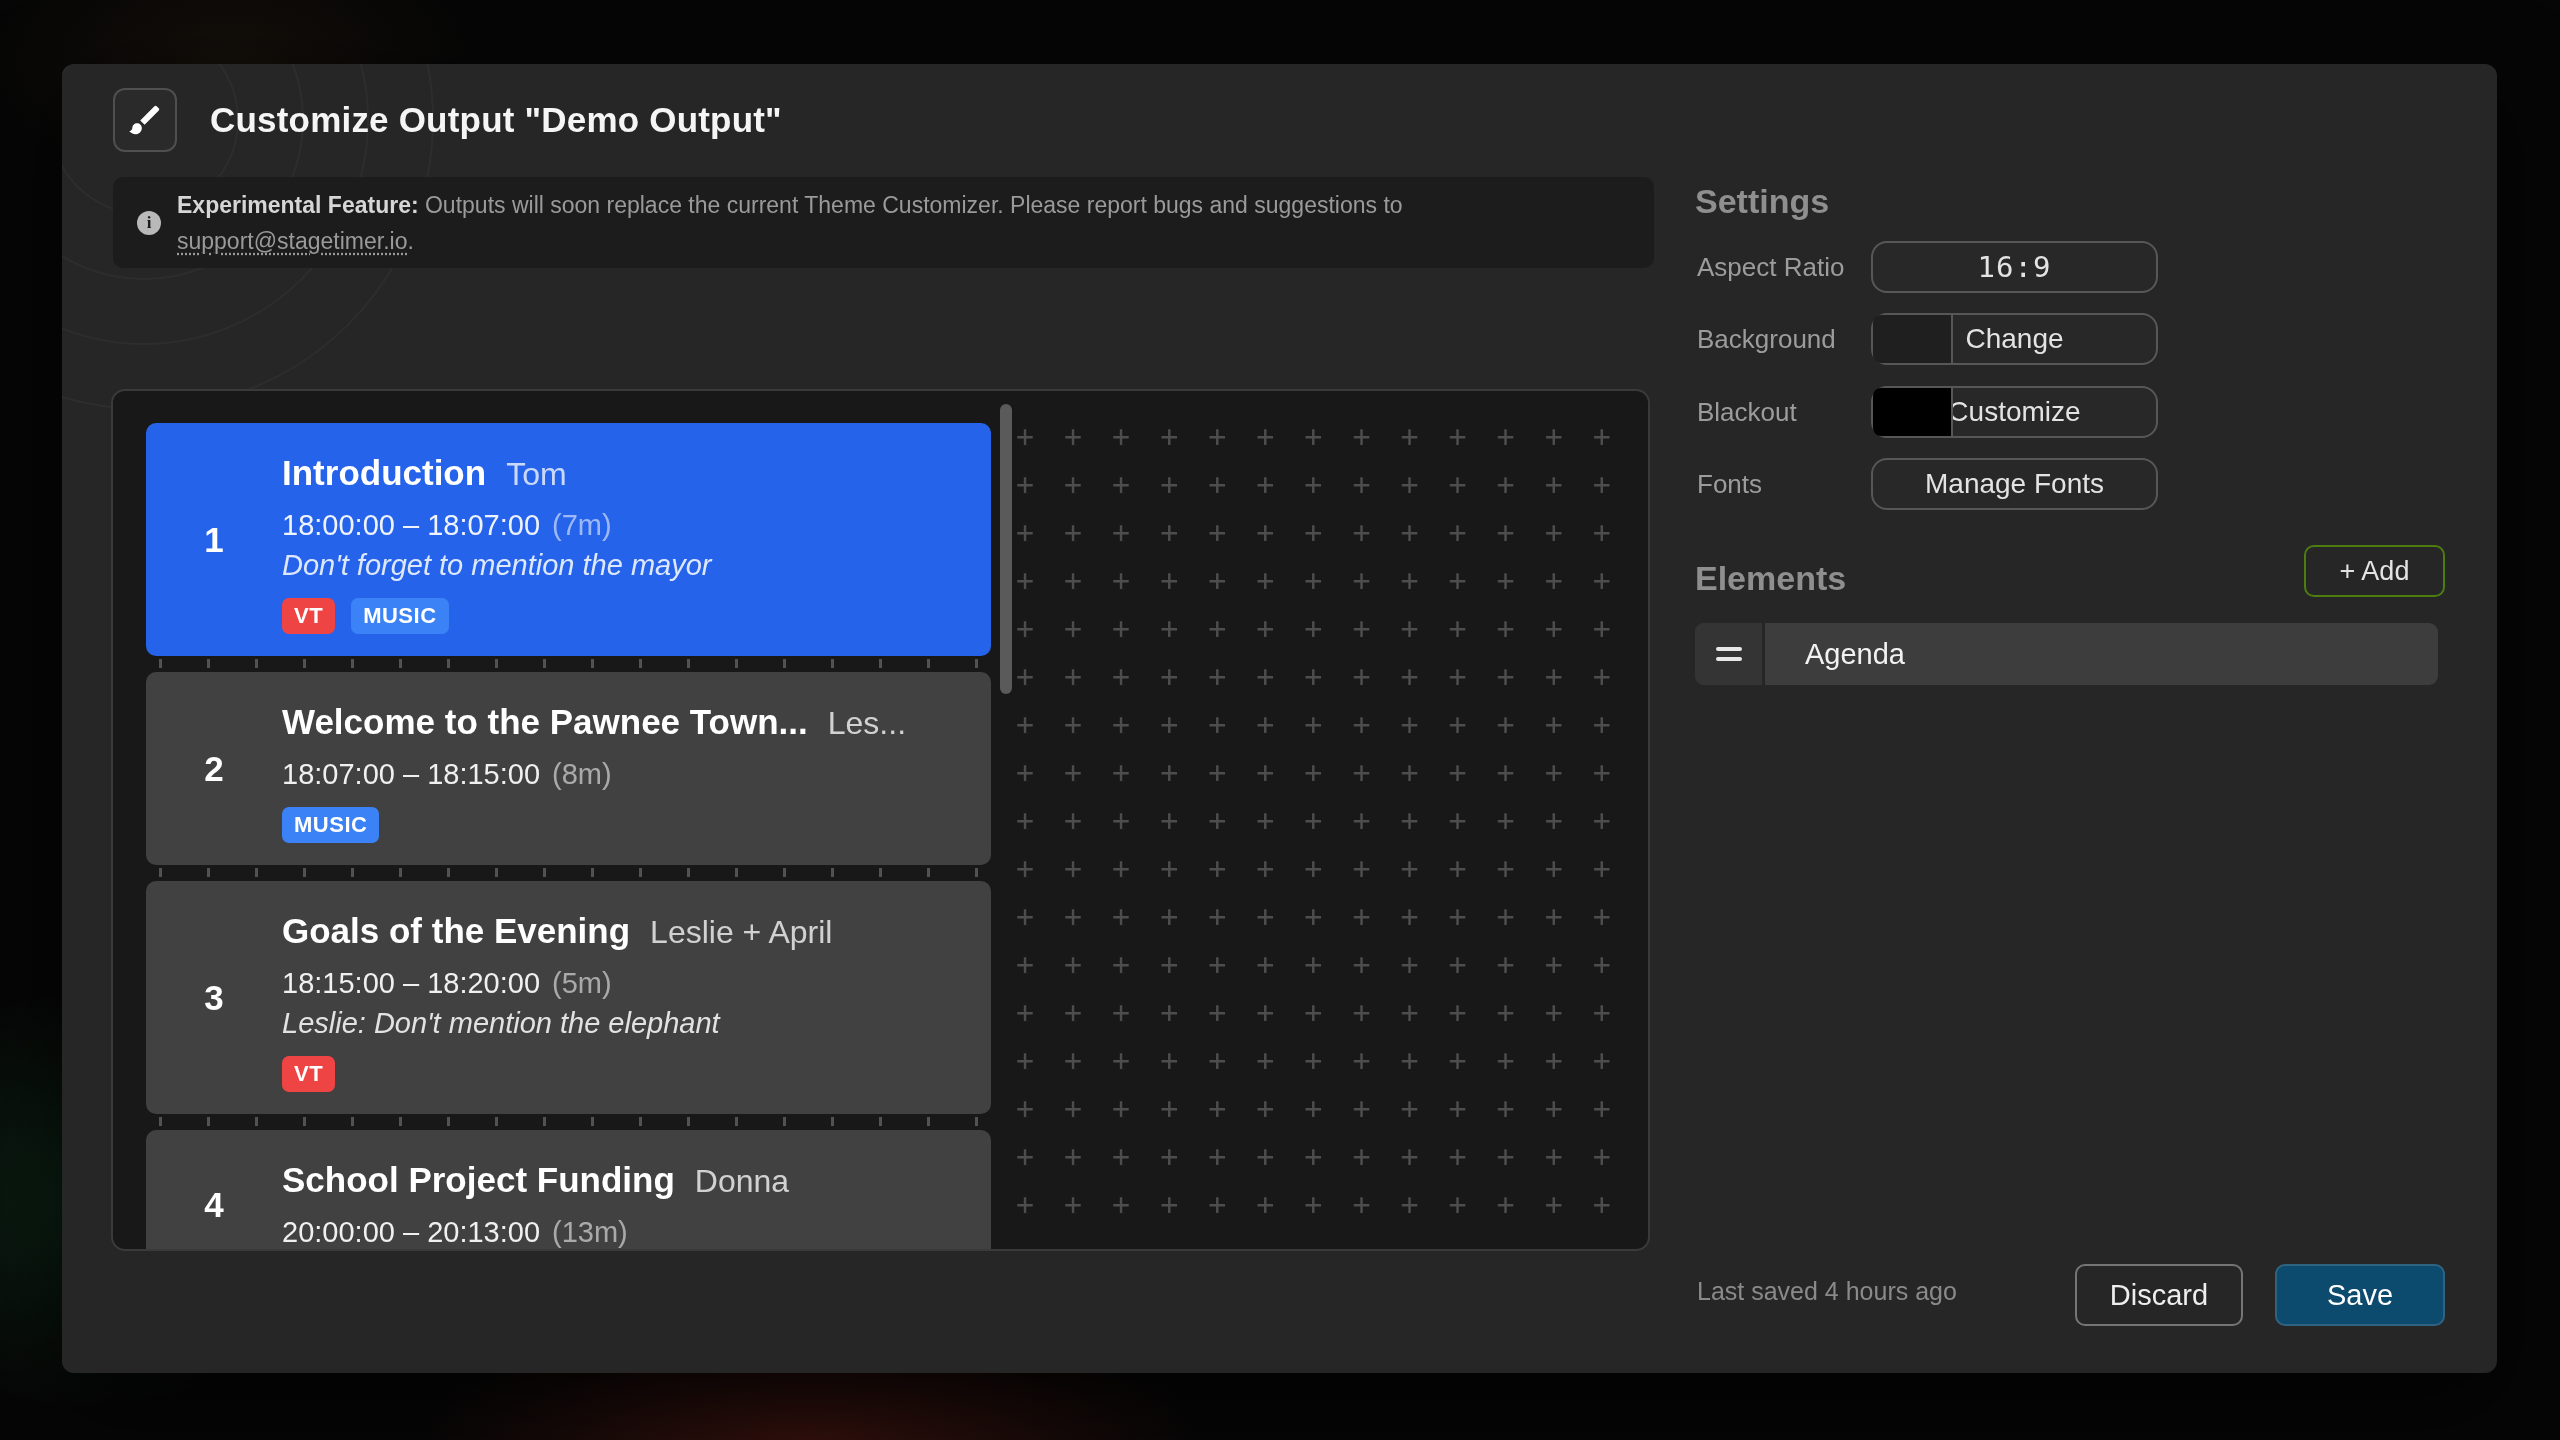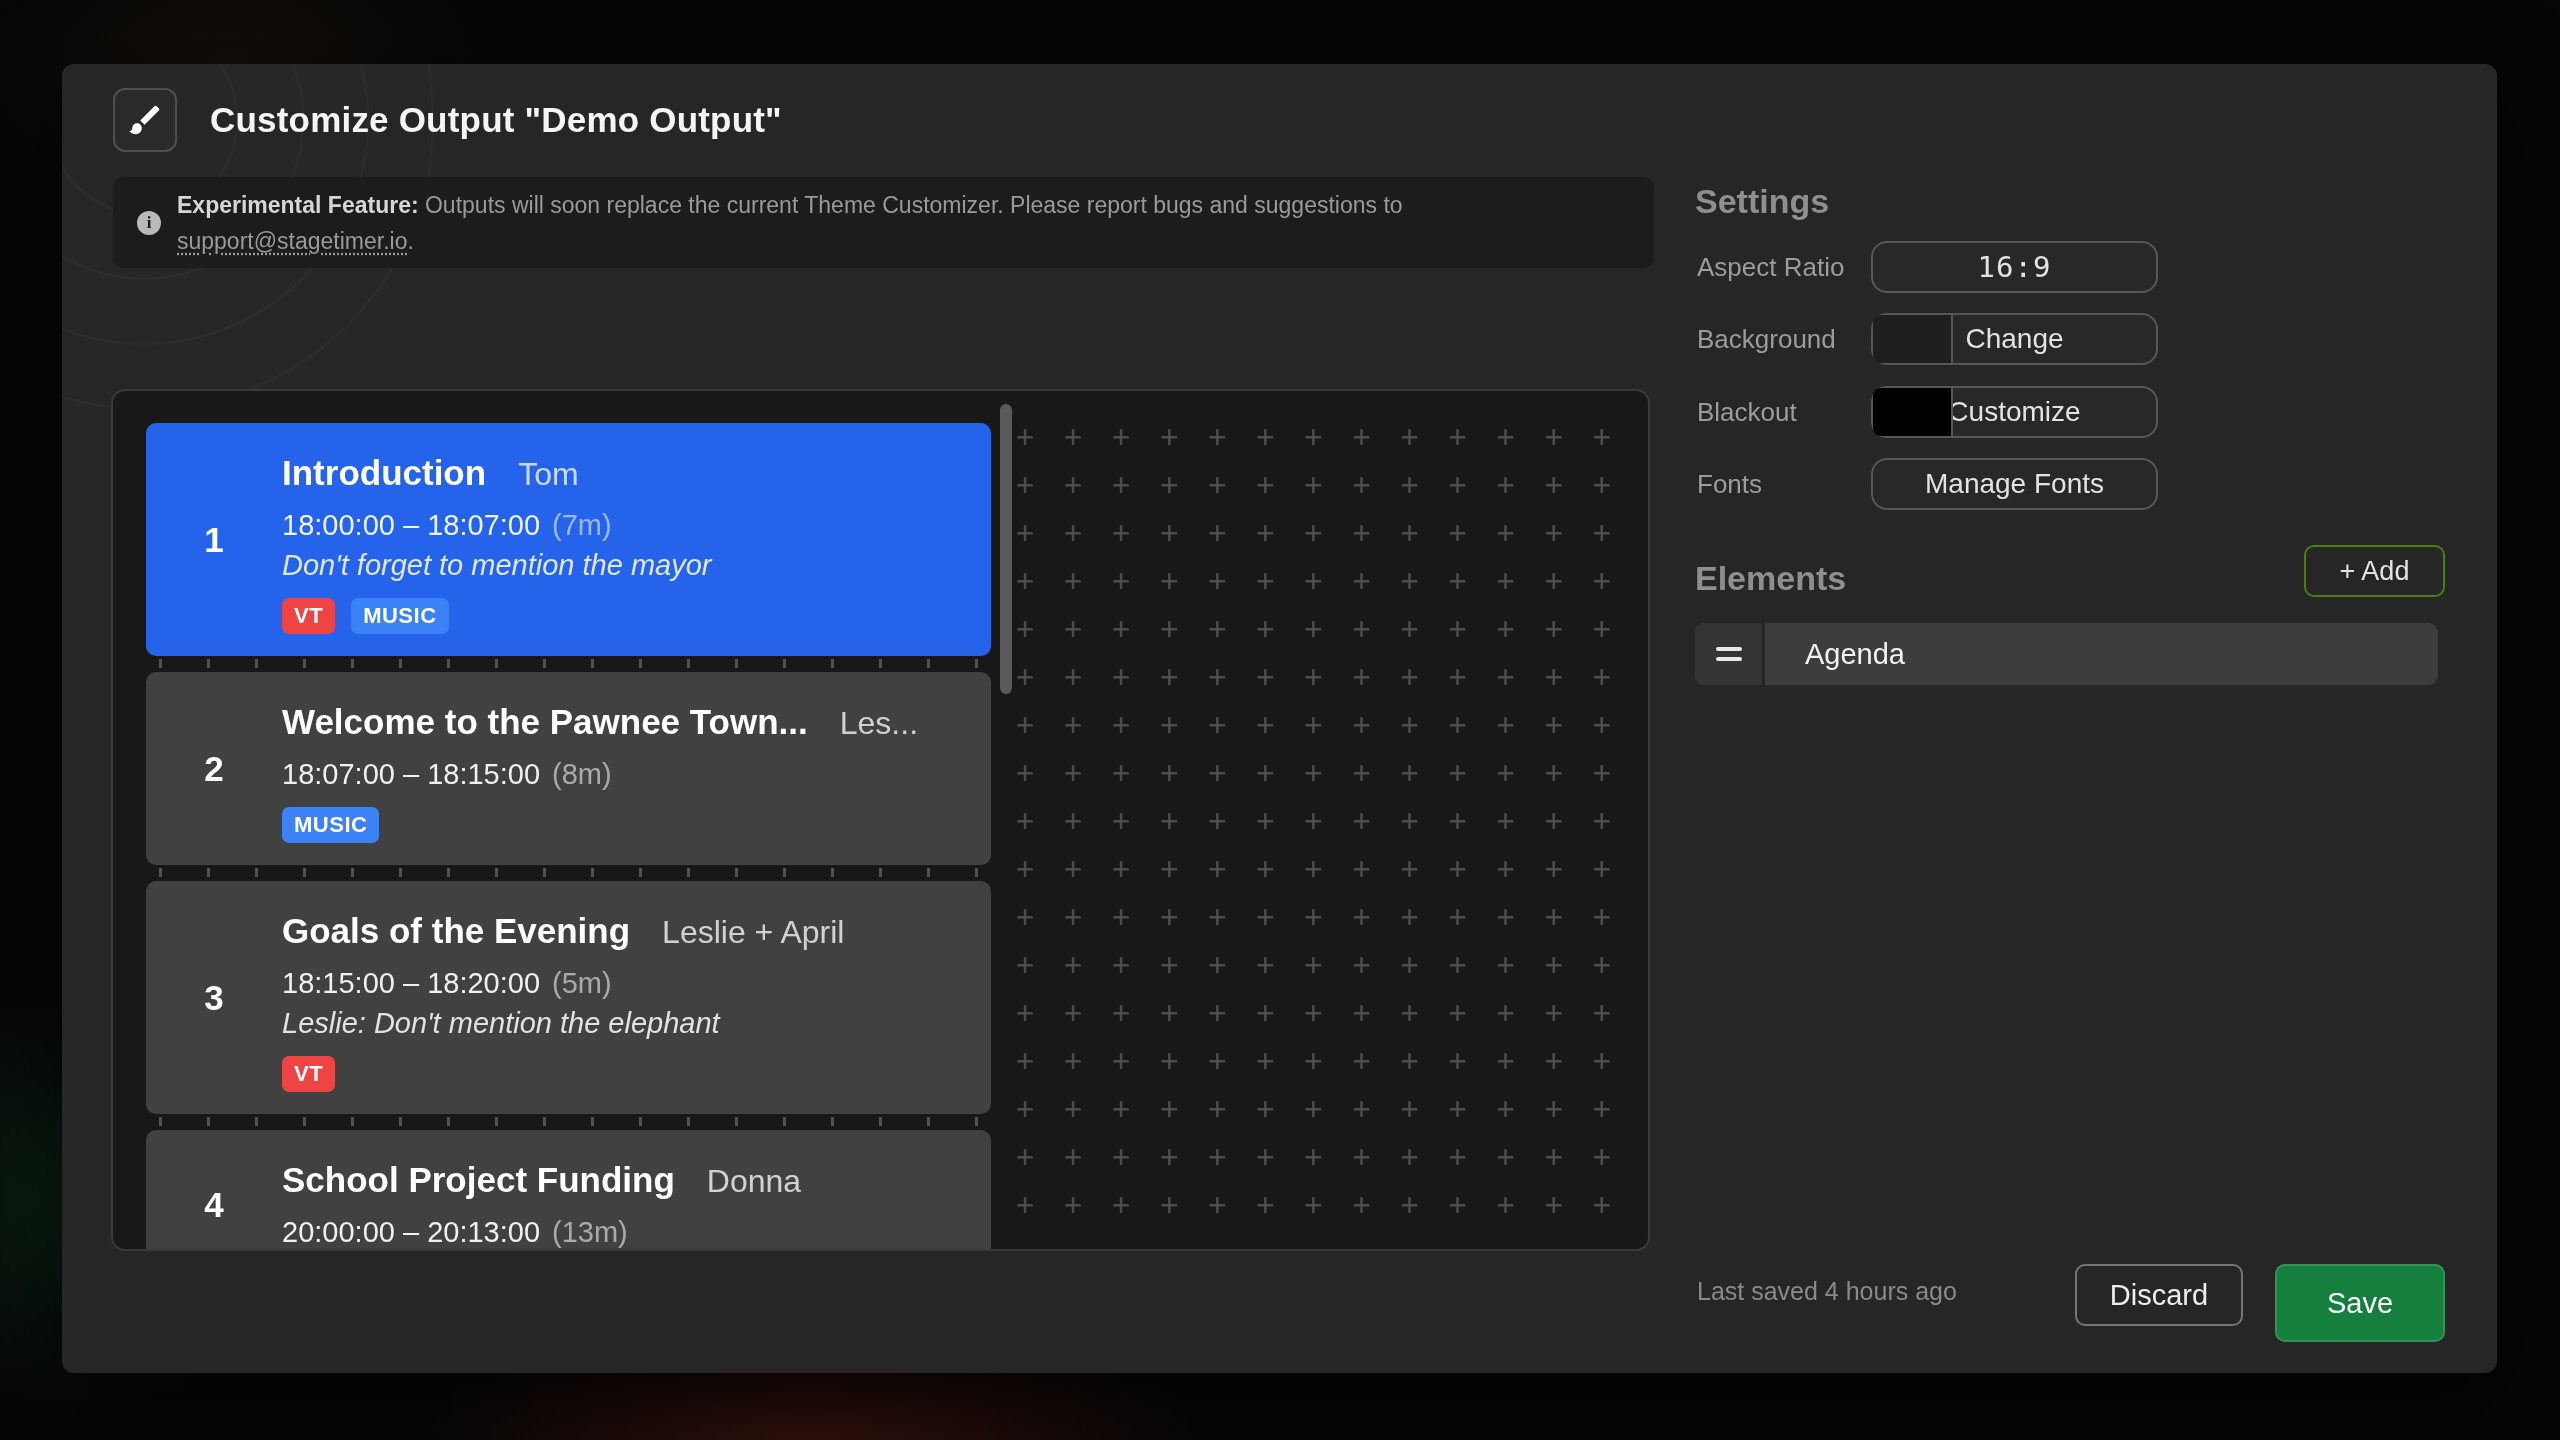--- a/index.html
+++ b/index.html
@@ -50,21 +50,21 @@
   .cards { position:absolute; left:33px; top:32px; width:845px; }
   .tick-row { height:16px; background:repeating-linear-gradient(90deg,
       rgba(0,0,0,0) 0 13px, #525252 13px 16px, rgba(0,0,0,0) 16px 48px);
     background-size:100% 9px; background-repeat:no-repeat; background-position:0 3px; }
   .card { position:relative; border-radius:10px; background:#414141; color:#fff;
     padding:30px 24px 22px 136px; }
   .card.active { background:#2563eb; }
   .card-num { position:absolute; left:0; top:0; bottom:0; width:136px;
     display:flex; align-items:center; justify-content:center;
     font-size:35px; font-weight:bold; color:#fff; }
-  .card-title-row { display:flex; align-items:baseline; gap:32px; white-space:nowrap; overflow:hidden; }
+  .card-title-row { display:flex; align-items:baseline; gap:20px; white-space:nowrap; overflow:hidden; }
   .card-title { font-size:35px; font-weight:bold; color:#ffffff; }
   .card-speaker { font-size:32px; color:rgba(255,255,255,.76); }
   .card-time { margin-top:16px; font-size:29px; color:rgba(255,255,255,.92); }
   .card-dur { color:rgba(255,255,255,.55); margin-left:12px; }
   .card-note { margin-top:7px; font-size:29px; font-style:italic; color:rgba(255,255,255,.85); }
   .card-tags { margin-top:16px; display:flex; gap:16px; }
   .tag { height:36px; padding:0 12px; border-radius:7px; display:flex; align-items:center;
     font-size:22px; font-weight:bold; letter-spacing:.5px; color:#fff; }
   .tag-red { background:#ef4444; }
   .tag-blue { background:#3b82f6; }
@@ -96,22 +96,22 @@
   .drag-icon { width:26px; }
   .drag-icon i { display:block; height:4px; background:#e8e8e8; border-radius:2px; margin:6px 0; }
   .element-name { flex:1; display:flex; align-items:center; padding-left:40px;
     font-size:29px; color:#f2f2f2; }
 
   .last-saved { position:absolute; left:2px; top:1213px; font-size:25px; color:#8a8a8a; }
   .discard-btn { position:absolute; left:380px; top:1200px; width:168px; height:62px;
     border:2px solid #757575; border-radius:10px; background:transparent;
     display:flex; align-items:center; justify-content:center;
     font-size:29px; color:#eeeeee; cursor:pointer; }
-  .save-btn { position:absolute; left:580px; top:1200px; width:170px; height:78px;
-    border:2px solid rgba(255,255,255,.14); border-radius:10px; background:#15803d;
+  .save-btn { position:absolute; left:580px; top:1200px; width:170px; height:62px;
+    border:2px solid rgba(255,255,255,.14); border-radius:10px; background:#0c4a6e;
     display:flex; align-items:center; justify-content:center;
     font-size:29px; color:#ffffff; cursor:pointer; }
 </style>
 </head>
 <body>
 
 <div class="stage">
   <div class="glow glow-green"></div>
   <div class="glow glow-red"></div>
   <div class="glow glow-warm"></div>

